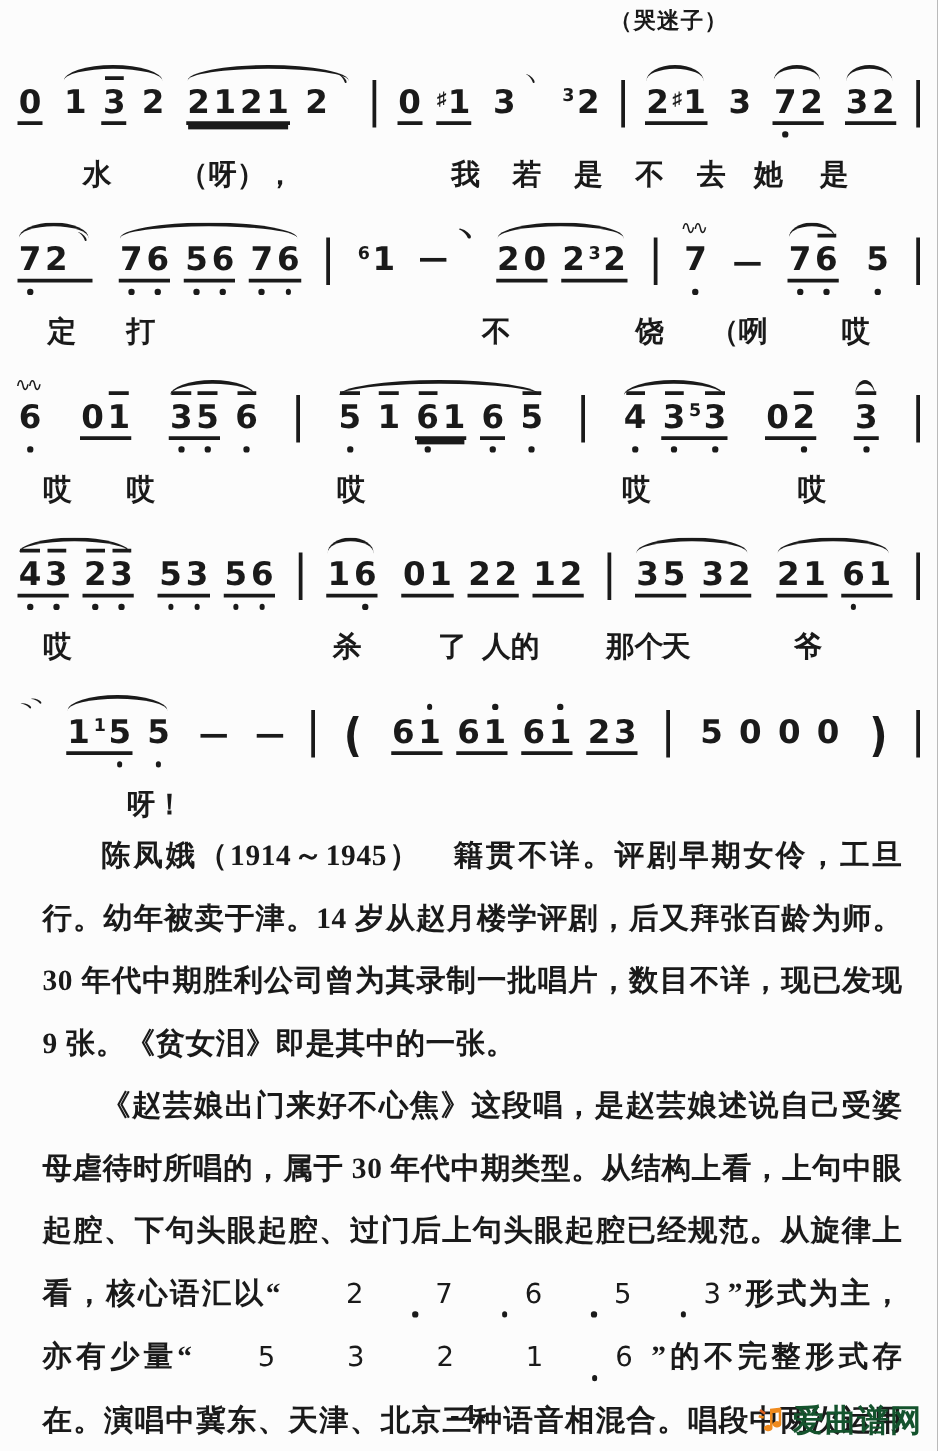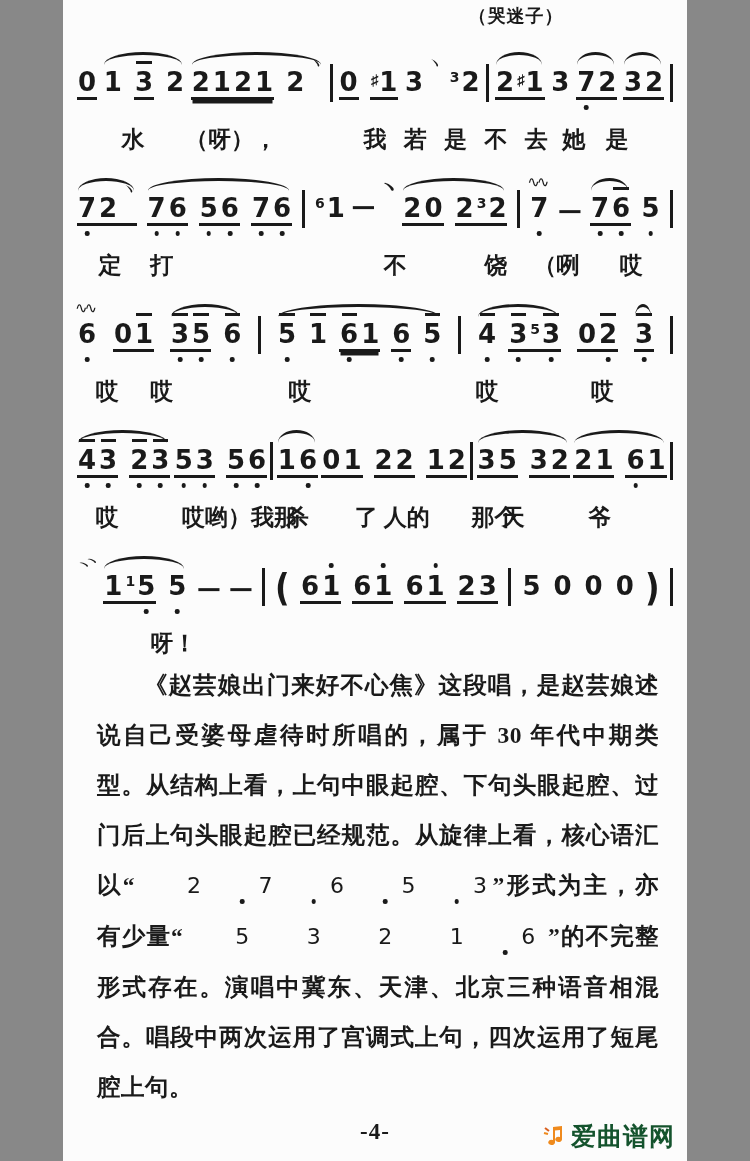--- a/index.html
+++ b/index.html
@@ -1,16 +1,16 @@
 <!DOCTYPE html>
 <html><head>
 <meta charset="utf-8">
 <style>
   html,body{margin:0;padding:0;background:#888;}
-  .page{position:relative;width:624px;height:1161px;margin:0 auto;background:#fcfcfc;
+  .page{position:relative;width:750px;height:1161px;margin:0 auto;background:#fcfcfc;
         color:#1a1a1a;font-family:"Liberation Serif",serif;overflow:hidden;}
 
   
   .music{position:absolute;top:0;left:0;right:0;padding:34px 14px 0 14px;}
   .anno{position:absolute;top:4px;left:65%;font-size:18px;font-weight:700;letter-spacing:1px;}
   .mline{position:relative;height:126px;}
   .mrow{display:flex;justify-content:space-between;align-items:flex-end;
         padding-top:26px;height:40px;}
   .grp{position:relative;display:flex;align-items:flex-end;gap:11px;}
   .grp.arc::before{content:"";position:absolute;top:-15px;left:1px;right:3px;height:11px;
@@ -360,21 +360,20 @@
             </div>
             <div class="cell ul1">
               <span class="dig">6<i class="ld"></i></span>
               <span class="dig">1</span>
             </div>
           </div>
           <div class="bar"></div>
         </div>
         <div class="lyr">
           <span class="ly" style="left: 1.5%;">哎</span>
-          <span class="ly" style="left: 16.5%;">哎哟）我那</span>
           <span class="ly" style="left: 34.5%;">杀</span>
           <span class="ly" style="left: 46.5%;">了</span>
           <span class="ly" style="left: 51.5%;">人的</span>
           <span class="ly" style="left: 60.5%; margin-left: 36px;">那个</span>
           <span class="ly" style="left: 72%;">天</span>
           <span class="ly" style="left: 87%;">爷</span>
         </div>
       </div>
       <div class="mline">
         <div class="mrow">
@@ -429,20 +428,21 @@
           <div class="paren">)</div>
           <div class="bar"></div>
         </div>
         <div class="lyr">
           <span class="ly" style="left: 11%;">呀！</span>
         </div>
       </div>
     </div>
 
   <div class="text">
+    <p><b>陈凤娥（1914～1945）</b><span>　籍贯不详。评剧早期女伶，工旦行。幼年被卖于津。14 岁从赵月楼学评剧，后又拜张百龄为师。30 年代中期胜利公司曾为其录制一批唱片，数目不详，现已发现 9 张。《贫女泪》即是其中的一张。</span></p>
     <p id="para2"><span>《赵芸娘出门来好不心焦》这段唱，是赵芸娘述说自己受婆母虐待时所唱的，属于 30 年代中期类型。从结构上看，上句中眼起腔、下句头眼起腔、过门后上句头眼起腔已经规范。从旋律上看，核心语汇以“</span><span class="ij"><span class="ijd">2</span><span class="ijd">7<i class="ld"></i></span><span class="ijd">6<i class="ld"></i></span><span class="ijd">5<i class="ld"></i></span><span class="ijd">3<i class="ld"></i></span></span><span>”形式为主，亦有少量“</span><span class="ij"><span class="ijd">5</span><span class="ijd">3</span><span class="ijd">2</span><span class="ijd">1</span><span class="ijd">6<i class="ld"></i></span></span><span> ”的不完整形式存在。演唱中冀东、天津、北京三种语音相混合。唱段中两次运用了宫调式上句，四次运用了短尾腔上句。</span></p>
   </div>
 
   <div class="pageno">-4-</div>
 
   <div class="wm">
     <svg id="wm-icon" width="26" height="26" viewBox="0 0 26 26">
       <path id="wm-spark1" d="M3 4 L7 7" stroke-width="2" fill="none" stroke="#d95f1f"></path>
       <path id="wm-spark2" d="M2 9 L6 10" stroke-width="2" fill="none" stroke="#ef8a1d"></path>
       <path id="wm-note" d="M11 3 l9 -1 v13.5 a3.4 2.6 0 1 1 -2 -2.4 V6 l-5 0.6 v11.9 a3.4 2.6 0 1 1 -2 -2.4 Z" fill="#ef8a1d"></path>

